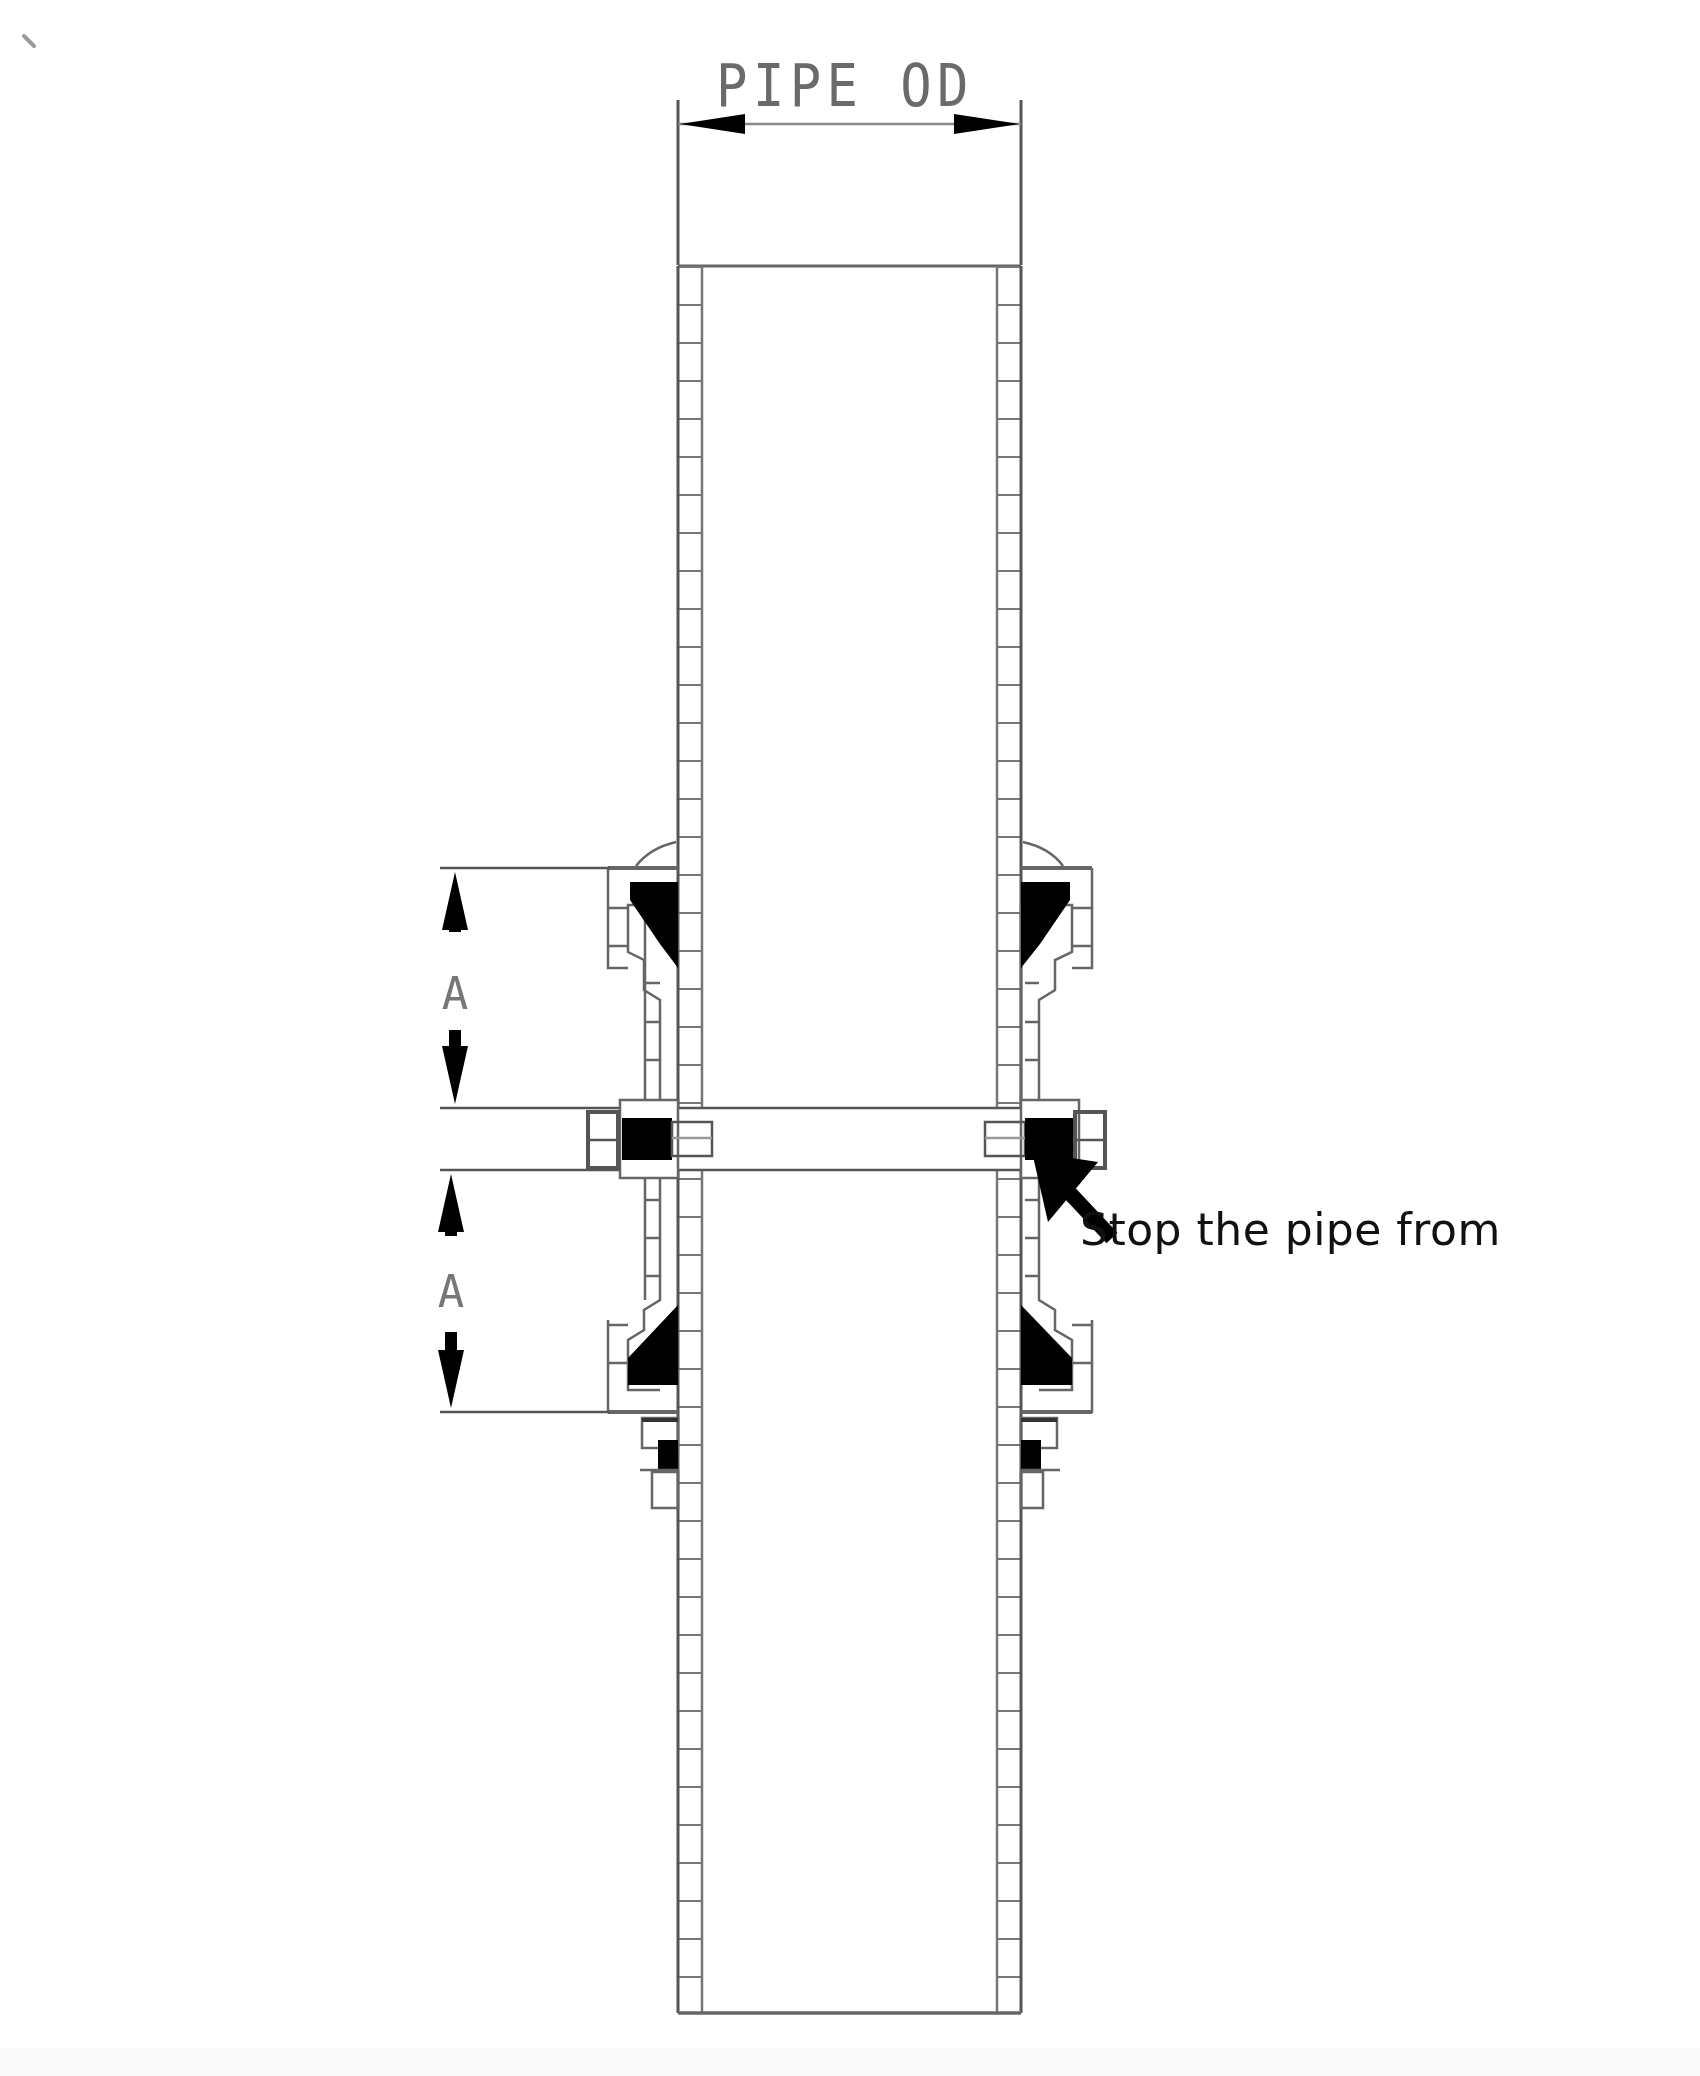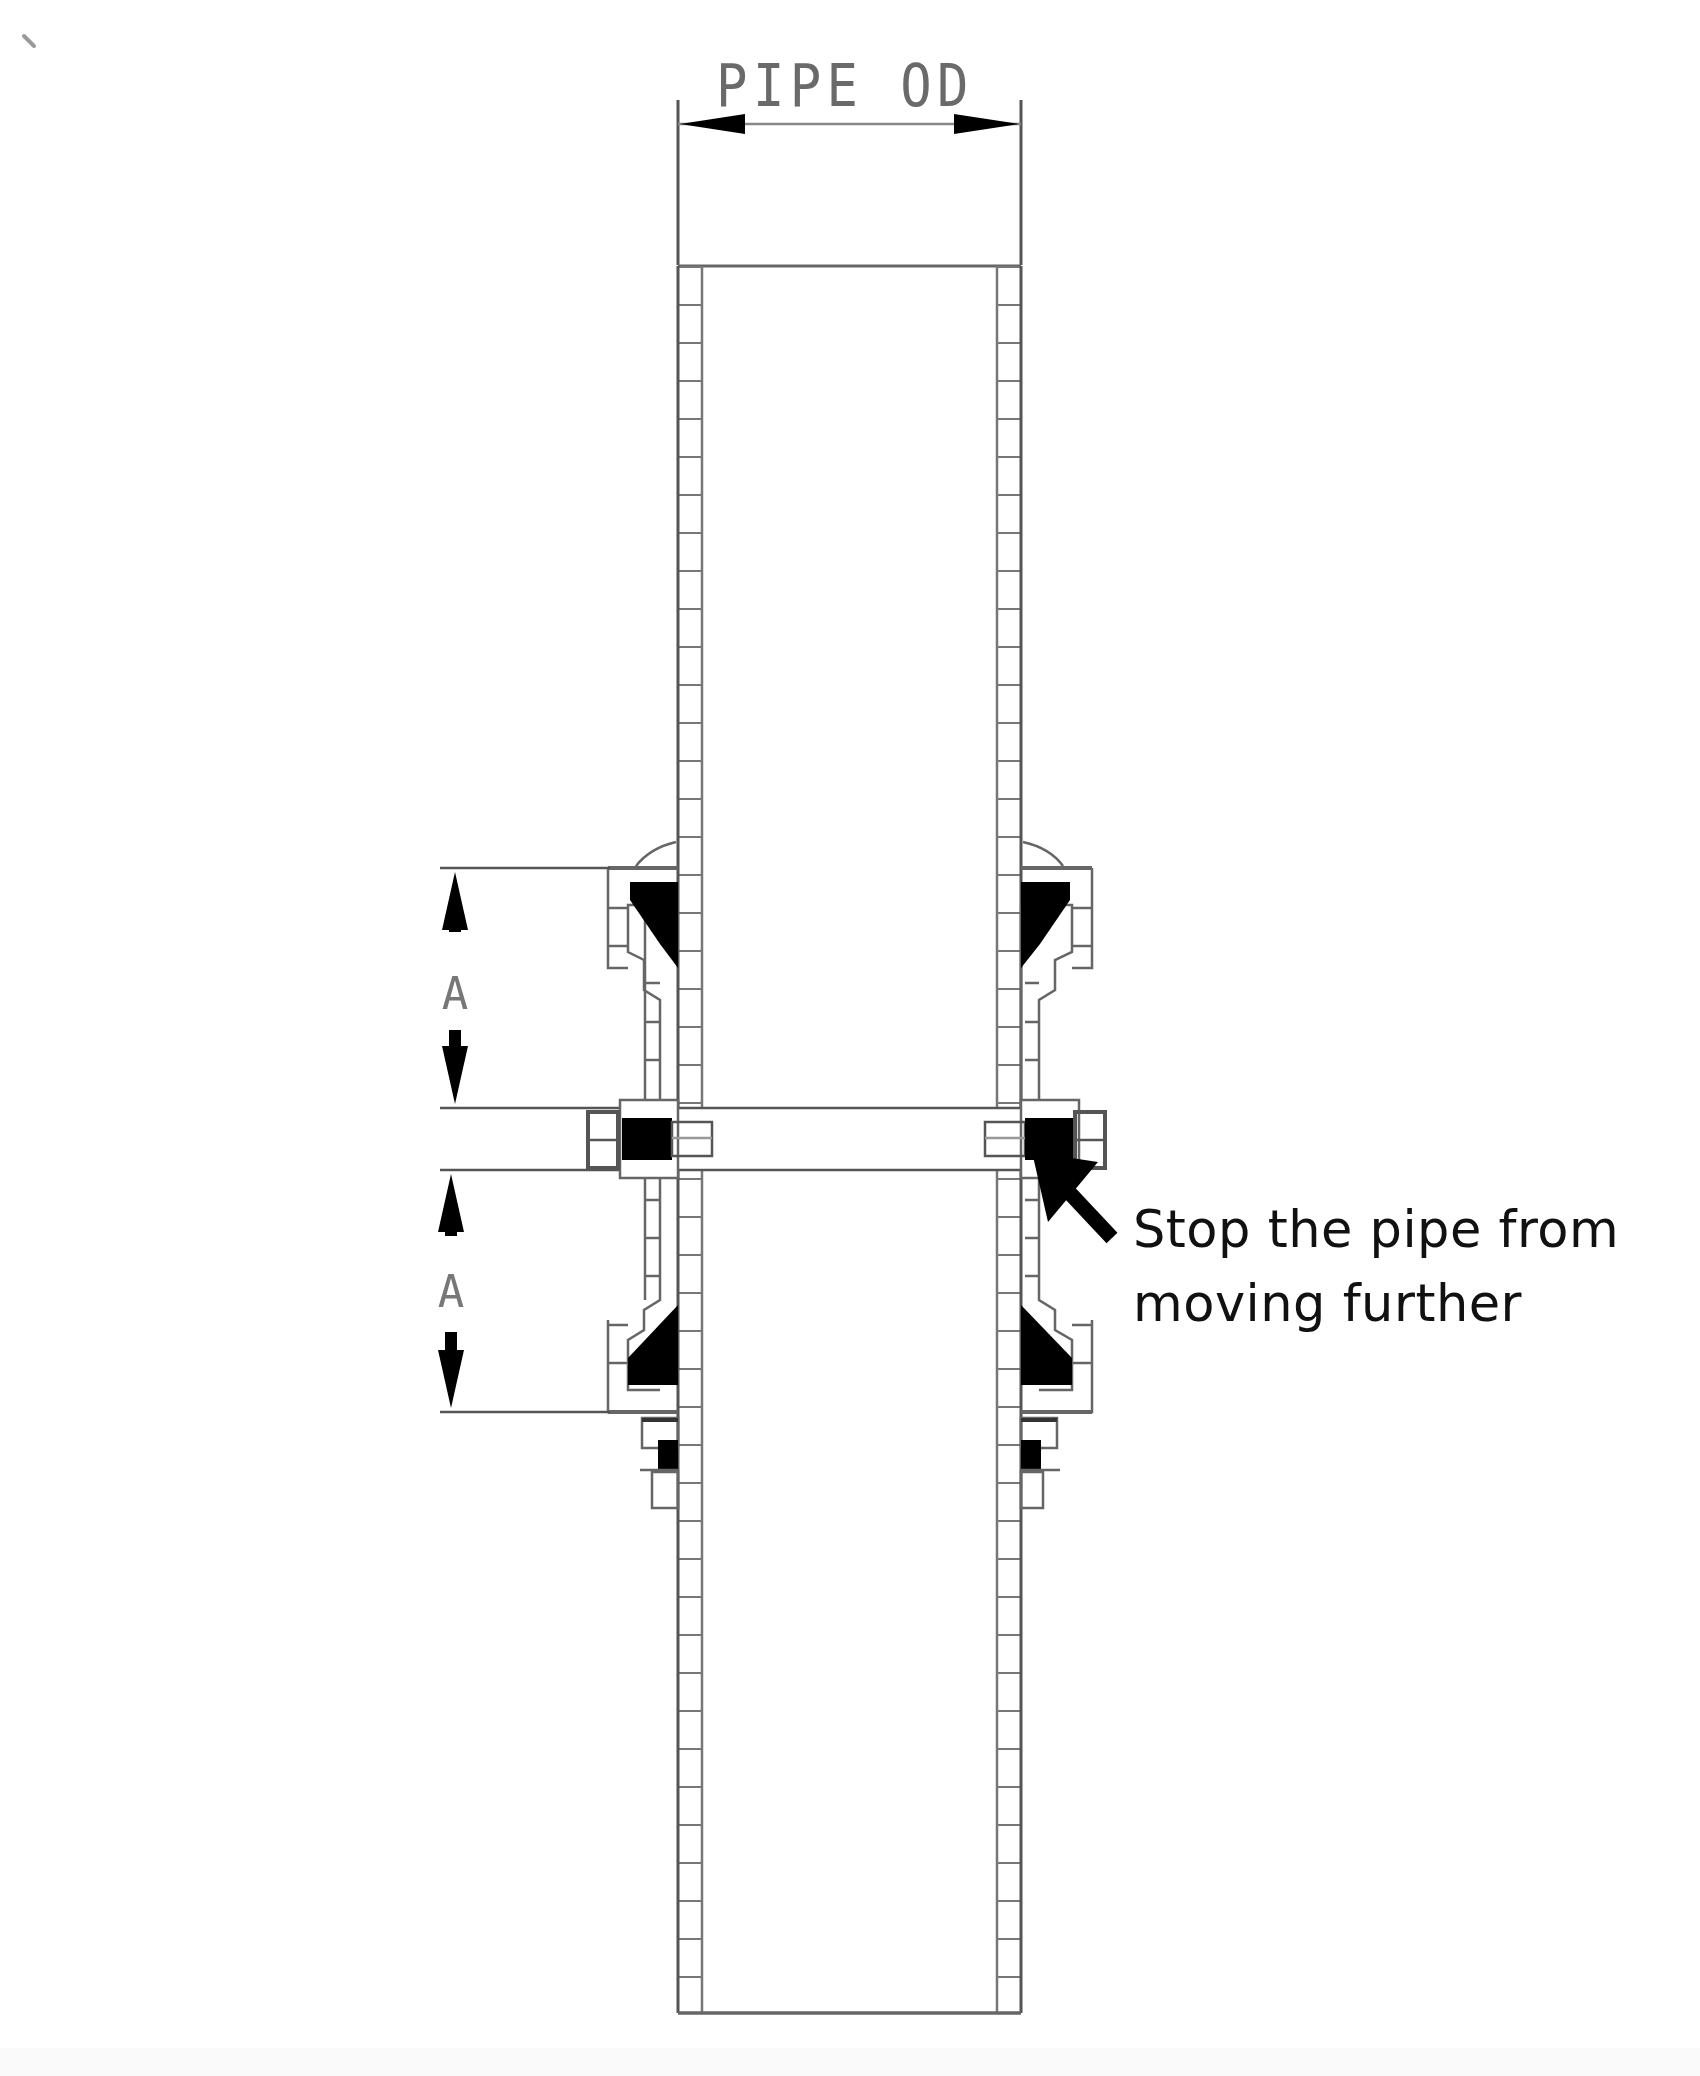--- a/index.html
+++ b/index.html
@@ -8,22 +8,22 @@
   .label-od {
     position: absolute; left: 700px; top: 52px; width: 290px; text-align: center;
     font-family: "DejaVu Sans Mono", monospace; font-size: 58px; letter-spacing: 6px;
     color: #6a6a6a; font-weight: 300; transform: scaleX(0.9);
   }
   .label-a {
     position: absolute; font-family: "DejaVu Sans Mono", monospace; font-size: 44px;
     color: #777777; width: 50px; text-align: center;
   }
   .annotation {
-    position: absolute; left: 1133px; top: 1193px; width: 540px;
-    font-family: "DejaVu Sans", sans-serif; font-size: 51px; line-height: 74px; color: #111111;
+    position: absolute; left: 1080px; top: 1193px; width: 540px;
+    font-family: "DejaVu Sans", sans-serif; font-size: 44px; line-height: 74px; color: #111111;
     letter-spacing: 0.5px;
   }
   .annotation span { display: block; white-space: nowrap; }
   .bottom-strip { position: absolute; left: 0; top: 2048px; width: 1700px; height: 28px; background: #fafafa; }
 </style>
 </head>
 <body>
 
 <svg id="stage" width="1700" height="2076" viewBox="0 0 1700 2076" xmlns="http://www.w3.org/2000/svg">
   <defs>
@@ -181,16 +181,15 @@
     <rect x="445" y="1332" width="12" height="20" fill="#000" stroke="none"></rect>
   </g>
 </svg>
 
 <div class="label-od">PIPE OD</div>
 <div class="label-a" style="left:430px; top:968px;">A</div>
 <div class="label-a" style="left:426px; top:1266px;">A</div>
 
 <div class="annotation">
   <span>Stop the pipe from</span>
-  <span>moving further</span>
 </div>
 
 <div class="bottom-strip"></div>
 
 </body></html>

